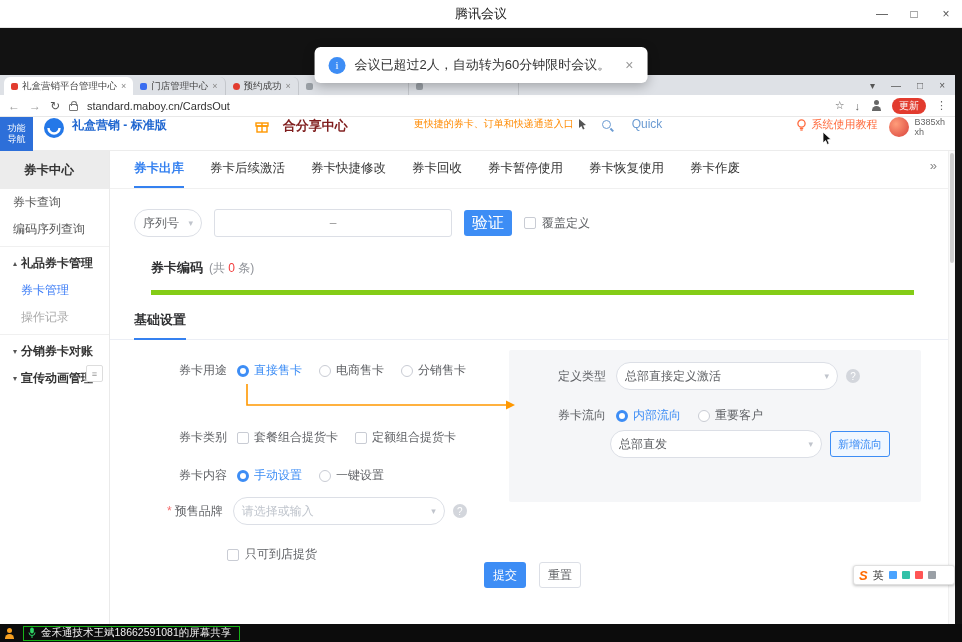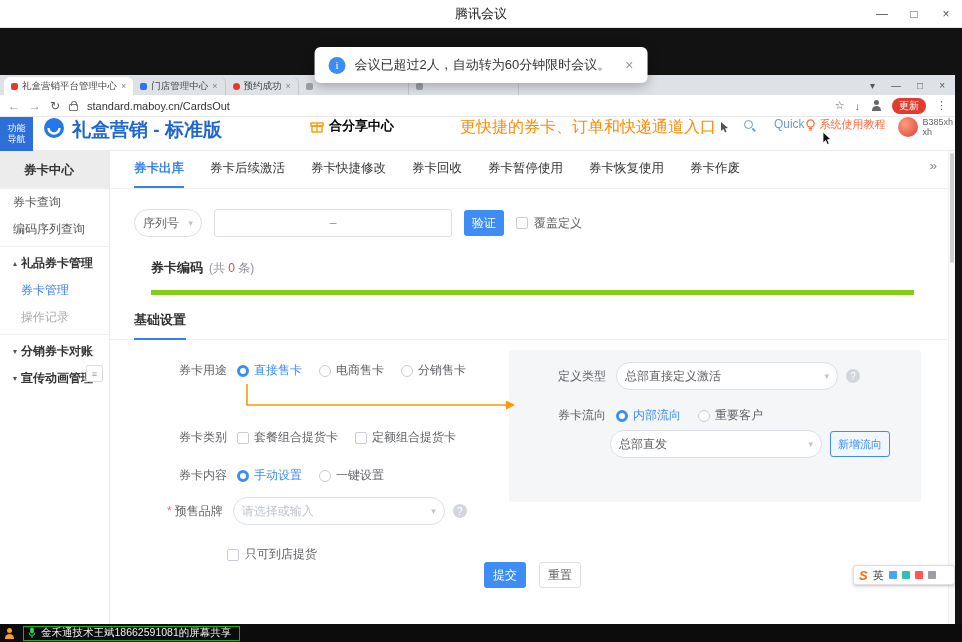--- a/index.html
+++ b/index.html
@@ -39,23 +39,23 @@
   .ab-ic { color:#666; font-size:11px; }
   .person-ic { width:12px; height:12px; position:relative; }
   .person-ic::before { content:''; position:absolute; left:3.5px; top:0; width:5px; height:5px; border-radius:50%; background:#666; }
   .person-ic::after { content:''; position:absolute; left:1.5px; top:6px; width:9px; height:5px; border-radius:5px 5px 0 0; background:#666; }
   .update-pill { background:#e23b2e; color:#fff; font-size:10px; padding:1px 7px; border-radius:8px; }
 
   
   .appheader { height:34px; border-bottom:1px solid #ececec; display:flex; align-items:flex-start; position:relative; }
   .navbox { width:33px; height:34px; background:#2d6fd9; color:#fff; font-size:9px; display:flex; flex-direction:column; align-items:center; justify-content:center; line-height:11px; flex:0 0 auto; }
   .logo { width:22px; height:22px; margin-left:10px; flex:0 0 auto; }
-  .brand { margin-left:7px; font-size:19px; font-weight:bold; color:#1f66d0; white-space:nowrap; }
-  .share { margin-left:88px; display:flex; align-items:center; gap:5px; color:#000000; font-weight:bold; font-size:13px; white-space:nowrap; }
-  .promo { margin-left:66px; color:#ff8a00; font-size:16px; display:flex; align-items:center; gap:4px; white-space:nowrap; }
+  .brand { margin-left:7px; font-size:12px; font-weight:bold; color:#1f66d0; white-space:nowrap; }
+  .share { margin-left:88px; display:flex; align-items:center; gap:14px; color:#7f1d1d; font-weight:bold; font-size:13px; white-space:nowrap; }
+  .promo { margin-left:66px; color:#ff8a00; font-size:10px; display:flex; align-items:center; gap:4px; white-space:nowrap; }
   .search { margin-left:14px; display:flex; align-items:center; gap:21px; color:#6b9bd2; font-size:12px; }
   .mag { width:9px; height:9px; border:1.5px solid #6b9bd2; border-radius:50%; position:relative; }
   .mag::after { content:''; position:absolute; left:7px; top:8px; width:4px; height:1.5px; background:#6b9bd2; transform:rotate(45deg); }
   .tutorial { margin-left:auto; display:flex; align-items:center; gap:4px; color:#ff6a3d; font-size:11px; white-space:nowrap; }
   .avatar { width:20px; height:20px; border-radius:50%; background:radial-gradient(circle at 35% 35%, #ff9d7a, #d9413a); margin-left:12px; flex:0 0 auto; }
   .usertext { margin:0 10px 0 5px; font-size:9px; color:#666; line-height:10px; }
   .cursor-ptr { position:absolute; z-index:8; }
 
   
   .appbody { display:flex; height:473px; position:relative; }
@@ -77,21 +77,21 @@
   .mtabs { display:flex; gap:26px; padding:9px 0 0 24px; border-bottom:1px solid #f0f0f0; height:38px; }
   .mtab { color:#333; font-size:12.5px; padding-bottom:10px; cursor:pointer; white-space:nowrap; }
   .mtab.active { color:#3581f0; font-weight:bold; border-bottom:2px solid #3581f0; }
   .collapse-btn { position:absolute; right:18px; top:7px; color:#888; font-size:13px; cursor:pointer; }
 
   .serial-row { display:flex; align-items:center; margin:20px 0 0 24px; gap:12px; }
   .sel { height:28px; border:1px solid #dcdfe6; border-radius:14px; background:#fff; display:flex; align-items:center; justify-content:space-between; padding:0 8px; color:#606266; cursor:pointer; }
   .sel .arr { color:#c0c4cc; font-size:9px; margin-left:6px; }
   .sel .ph { color:#bfc4cc; }
   .range-input { width:238px; height:28px; border:1px solid #dcdfe6; border-radius:3px; display:flex; align-items:center; justify-content:center; color:#999; }
-  .verify-btn { min-width:38px; height:26px; background:#3d8df5; color:#fff; border-radius:3px; display:flex; align-items:center; justify-content:center; font-size:12px; padding:0 8px; cursor:pointer; }
+  .verify-btn { min-width:38px; height:26px; background:#3d8df5; color:#fff; border-radius:3px; display:flex; align-items:center; justify-content:center; font-size:16px; padding:0 8px; cursor:pointer; }
   .checkbox { width:12px; height:12px; border:1px solid #c9ccd4; border-radius:2px; background:#fff; flex:0 0 auto; }
   .cklbl { margin-left:6px; color:#606266; }
 
   .codes-row { margin:22px 41px 0; padding-bottom:13px; border-bottom:5px solid #84cc16; display:flex; align-items:flex-end; }
   .codes-title { font-size:13px; font-weight:bold; color:#303133; }
   .codes-cnt { color:#909399; margin-left:6px; font-size:12px; }
   .codes-cnt .red { color:#f23c3c; }
 
   .section-bar { margin-top:16px; padding:0 24px; border-bottom:1px solid #ebeef5; }
   .section-title { display:inline-block; font-size:13px; font-weight:bold; color:#303133; padding-bottom:9px; border-bottom:2px solid #3581f0; margin-bottom:-1px; }

